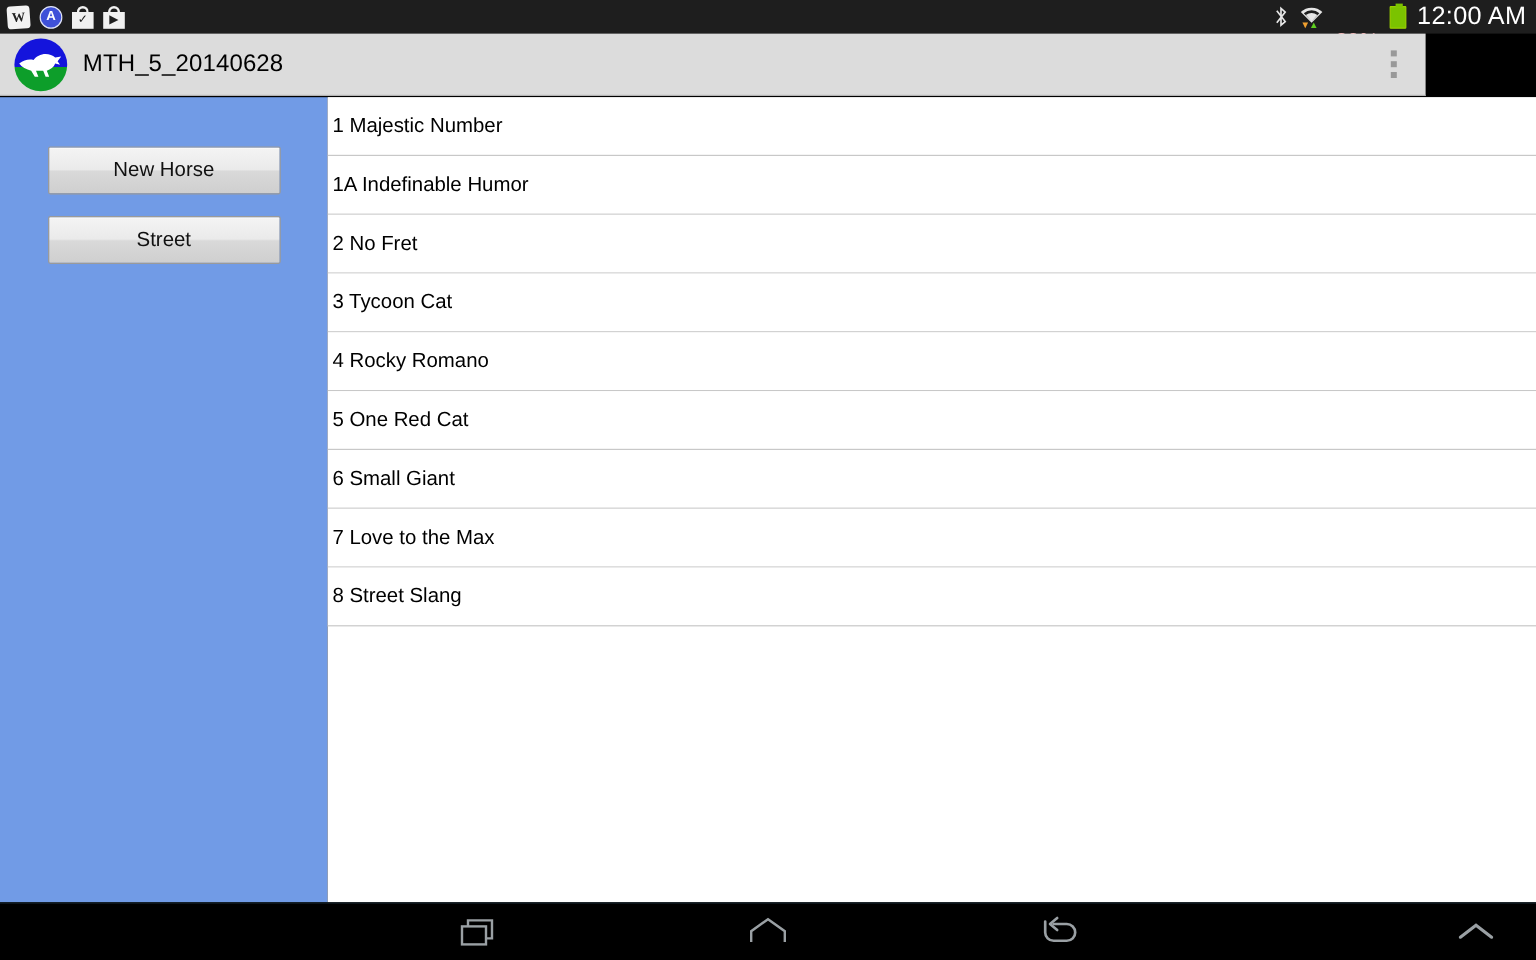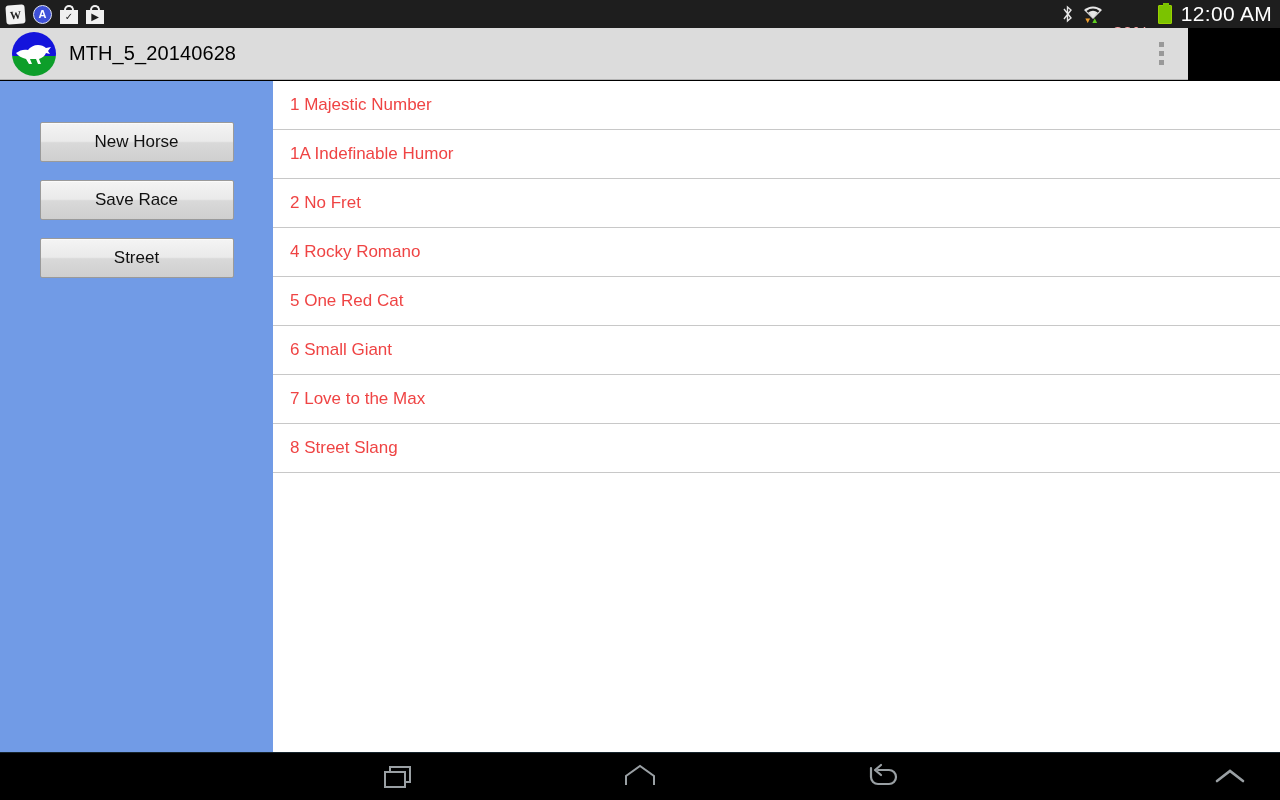--- a/index.html
+++ b/index.html
@@ -126,23 +126,23 @@
 
   .listpane {
     flex: 1; height: 100%;
     background: #ffffff;
     overflow: hidden;
   }
   .list-item {
     height: 49px;
     border-bottom: 1px solid #c8c8c8;
     display: flex; align-items: center;
-    padding-left: 17px;
+    padding-left: 4px;
     font-size: 17px;
-    color: #ef4444;
+    color: #000000;
     background: #ffffff;
     cursor: pointer;
     text-align: center;
   }
 
   
   .navbar {
     position: absolute; left: 0; top: 752px;
     width: 1280px; height: 48px;
     background: #000;
@@ -211,28 +211,28 @@
     <div class="overflow">
       <span></span>
       <span></span>
       <span></span>
     </div>
   </div>
 
   <div class="content">
     <div class="sidebar">
       <div class="btn">New Horse</div>
-      <div class="btn">Save Race</div>
       <div class="btn">Street</div>
     </div>
 
     <div class="listpane">
       <div class="list-item">1 Majestic Number</div>
       <div class="list-item">1A Indefinable Humor</div>
       <div class="list-item">2 No Fret</div>
+      <div class="list-item">3 Tycoon Cat</div>
       <div class="list-item">4 Rocky Romano</div>
       <div class="list-item">5 One Red Cat</div>
       <div class="list-item">6 Small Giant</div>
       <div class="list-item">7 Love to the Max</div>
       <div class="list-item">8 Street Slang</div>
     </div>
   </div>
 
   <div class="navbar">
     <div class="nav-btn nav-recents">

